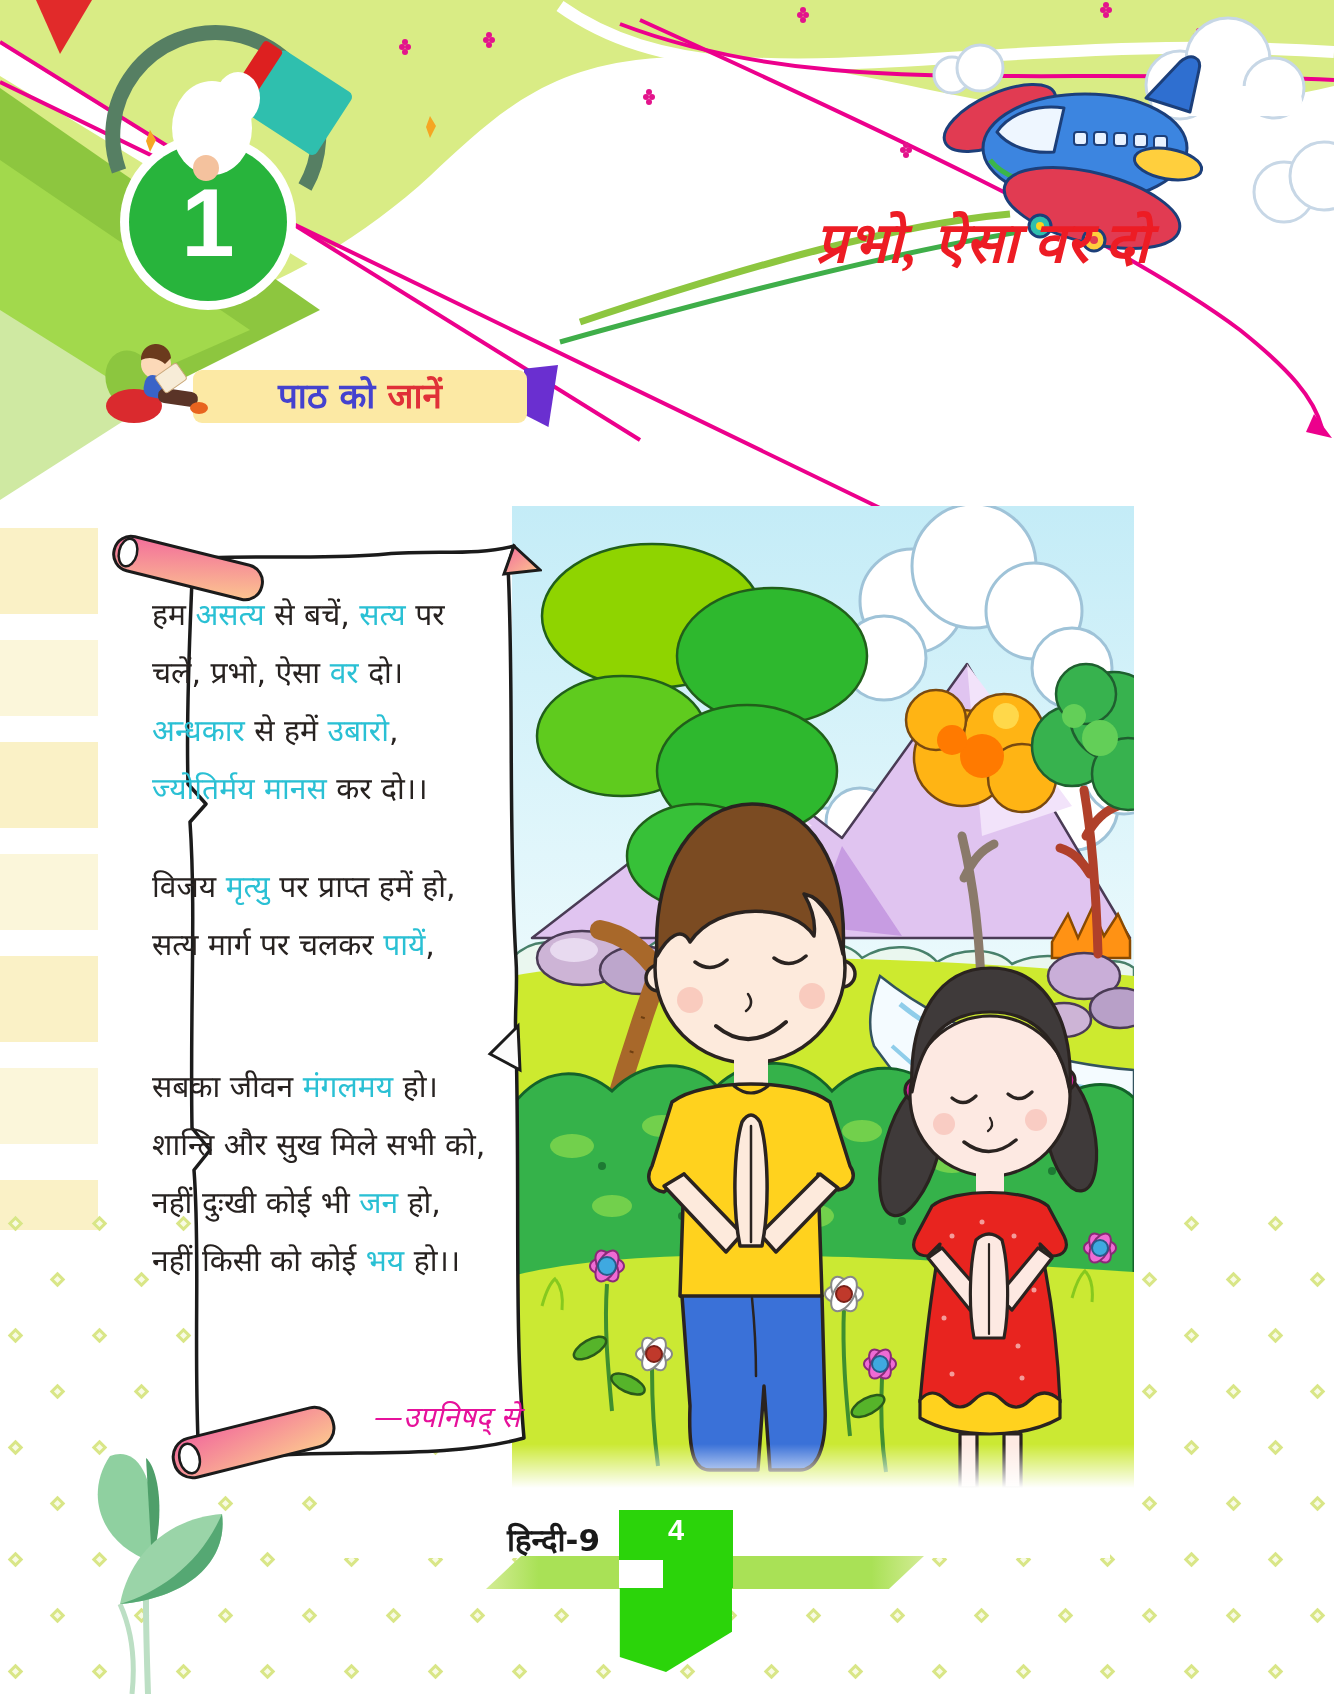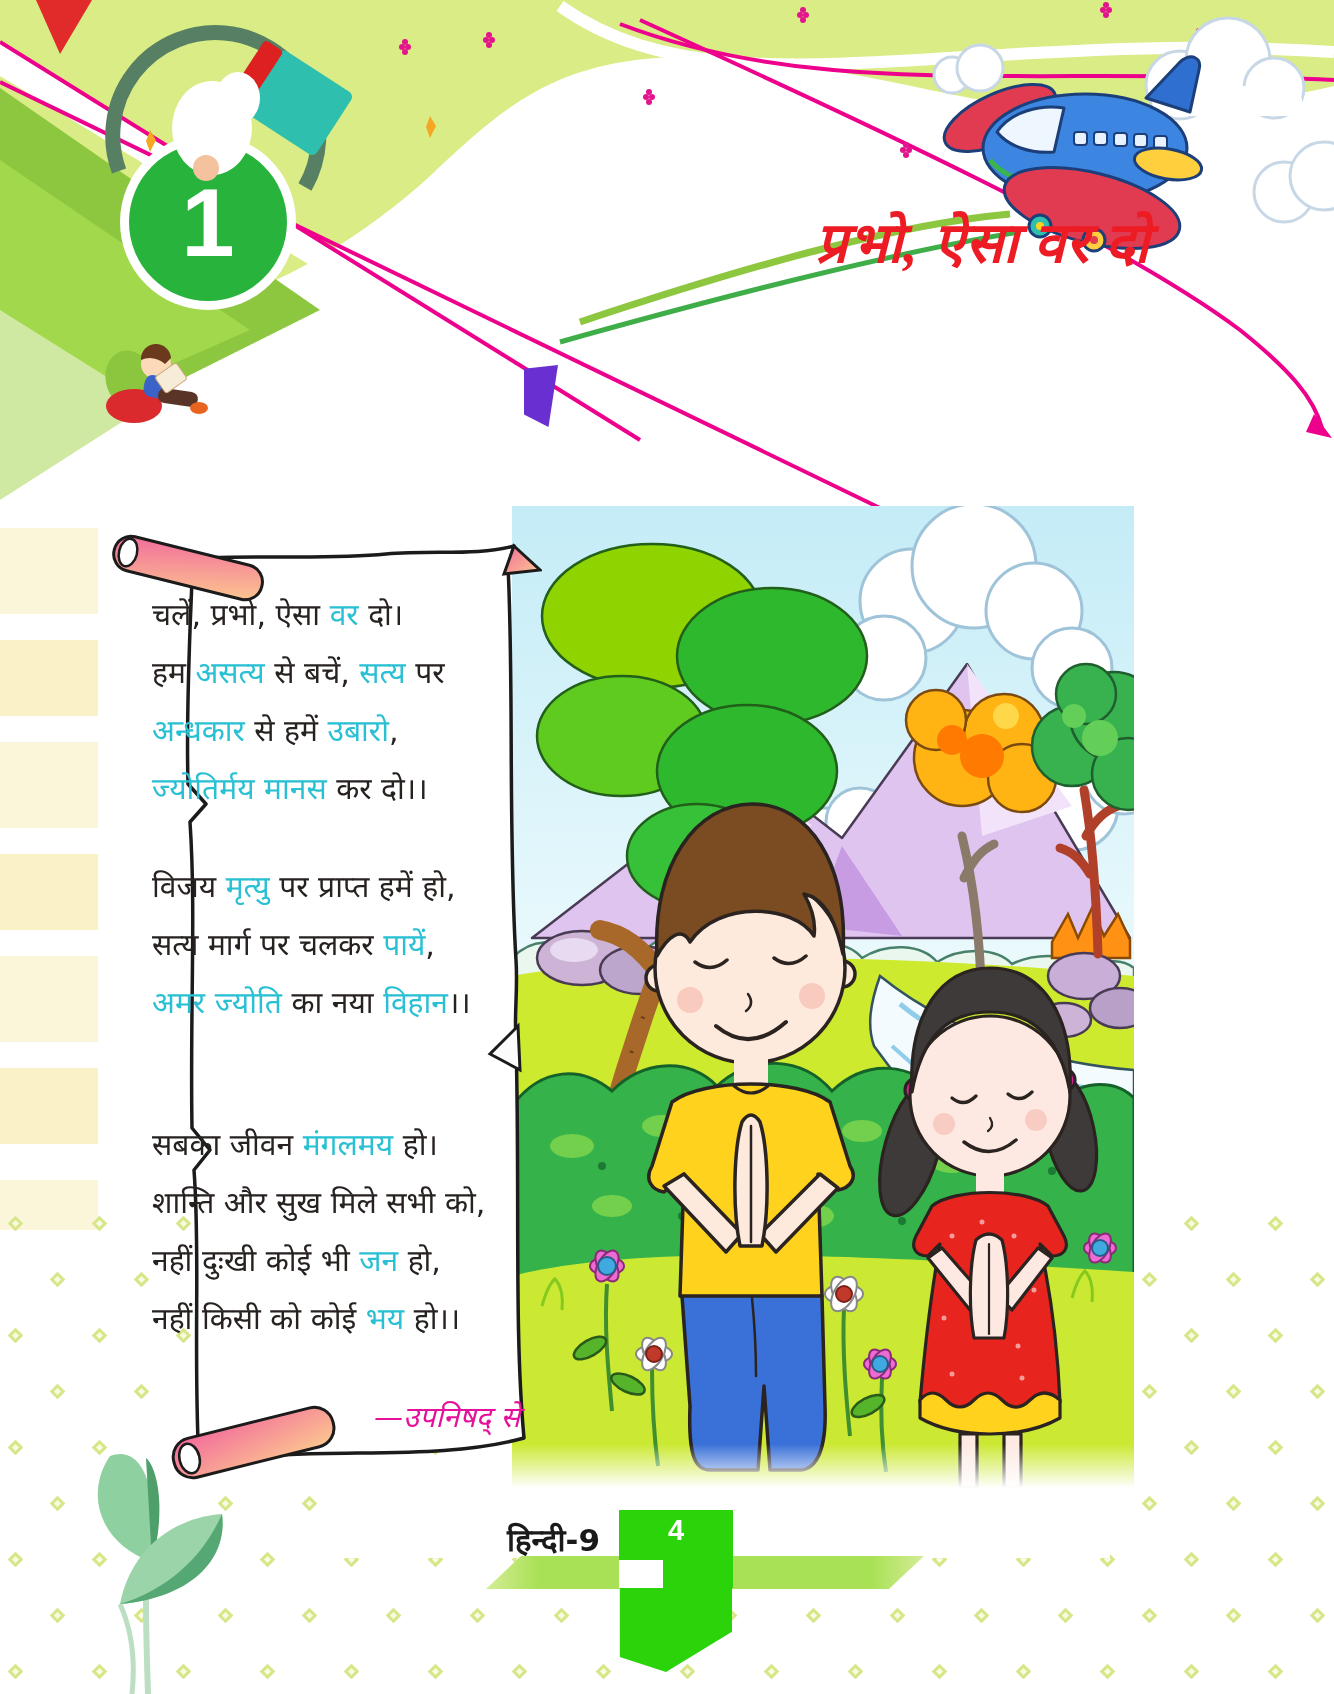--- a/index.html
+++ b/index.html
@@ -211,20 +211,23 @@
     <ellipse cx="30" cy="44" rx="24" ry="30" fill="#8cc63f" transform="rotate(-18 30 44)"></ellipse>
     <ellipse cx="34" cy="70" rx="28" ry="17" fill="#da2a2e"></ellipse>
     <circle cx="56" cy="28" r="15" fill="#fcd9b8"></circle>
     <path d="M41,24 a15,15 0 0 1 30,-2 l-6,6 a22,22 0 0 0 -24,-4 z" fill="#6b3a1d"></path>
     <rect x="44" y="40" width="26" height="22" rx="8" fill="#3a63c8" transform="rotate(12 57 51)"></rect>
     <rect x="58" y="54" width="40" height="15" rx="7" fill="#5a3427" transform="rotate(8 78 61)"></rect>
     <ellipse cx="99" cy="72" rx="9" ry="6" fill="#e8641f"></ellipse>
     <rect x="58" y="32" width="26" height="20" rx="3" fill="#f7ecd7" stroke="#caa87a" transform="rotate(-35 71 42)"></rect>
   </svg>
   <div id="section-flag" class="abs"></div>
+  <div id="section-pill" class="abs">
+    <span class="p1">पाठ को </span><span class="p2">जानें</span>
+  </div>
 
 
   <div class="abs lblock" style="top:528px;height:86px"></div>
   <div class="abs lblock" style="top:640px;height:76px"></div>
   <div class="abs lblock" style="top:742px;height:86px"></div>
   <div class="abs lblock" style="top:854px;height:76px"></div>
   <div class="abs lblock" style="top:956px;height:86px"></div>
   <div class="abs lblock" style="top:1068px;height:76px"></div>
   <div class="abs lblock" style="top:1180px;height:50px"></div>
 
@@ -632,29 +635,28 @@
     <polygon points="408,36 434,60 398,64" fill="url(#pinkroll)" stroke="#1b1b1b" stroke-width="3"></polygon>
 
     <g transform="rotate(-14 150 934)">
       <rect x="66" y="912" width="164" height="40" rx="19" fill="url(#pinkroll)" stroke="#1b1b1b" stroke-width="3"></rect>
       <ellipse cx="82" cy="932" rx="10" ry="15" fill="#ffffff" stroke="#1b1b1b" stroke-width="2.5"></ellipse>
     </g>
   </svg>
 
   <div id="poem" class="abs">
       <div class="stanza">
+        <div class="pline"><span>हम </span><span class="hl">असत्य</span><span> से बचें, </span><span class="hl">सत्य</span><span> पर</span></div>
         <div class="pline"><span>चलें, प्रभो, ऐसा </span><span class="hl">वर</span><span> दो।</span></div>
-        <div class="pline"><span>हम </span><span class="hl">असत्य</span><span> से बचें, </span><span class="hl">सत्य</span><span> पर</span></div>
         <div class="pline"><span class="hl">अन्धकार</span><span> से हमें </span><span class="hl">उबारो</span><span>,</span></div>
         <div class="pline"><span class="hl">ज्योतिर्मय मानस</span><span> कर दो।।</span></div>
       </div>
       <div class="stanza">
         <div class="pline"><span>विजय </span><span class="hl">मृत्यु</span><span> पर प्राप्त हमें हो,</span></div>
         <div class="pline"><span>सत्य मार्ग पर चलकर </span><span class="hl">पायें</span><span>,</span></div>
-        <div class="pline"><span class="hl">अमर ज्योति</span><span> का नया </span><span class="hl">विहान</span><span>।।</span></div>
       </div>
       <div class="stanza">
         <div class="pline"><span>सबका जीवन </span><span class="hl">मंगलमय</span><span> हो।</span></div>
         <div class="pline"><span>शान्ति और सुख मिले सभी को,</span></div>
         <div class="pline"><span>नहीं दुःखी कोई भी </span><span class="hl">जन</span><span> हो,</span></div>
         <div class="pline"><span>नहीं किसी को कोई </span><span class="hl">भय</span><span> हो।।</span></div>
       </div>
     </div>
   <div id="attribution" class="abs">—उपनिषद् से</div>
 

